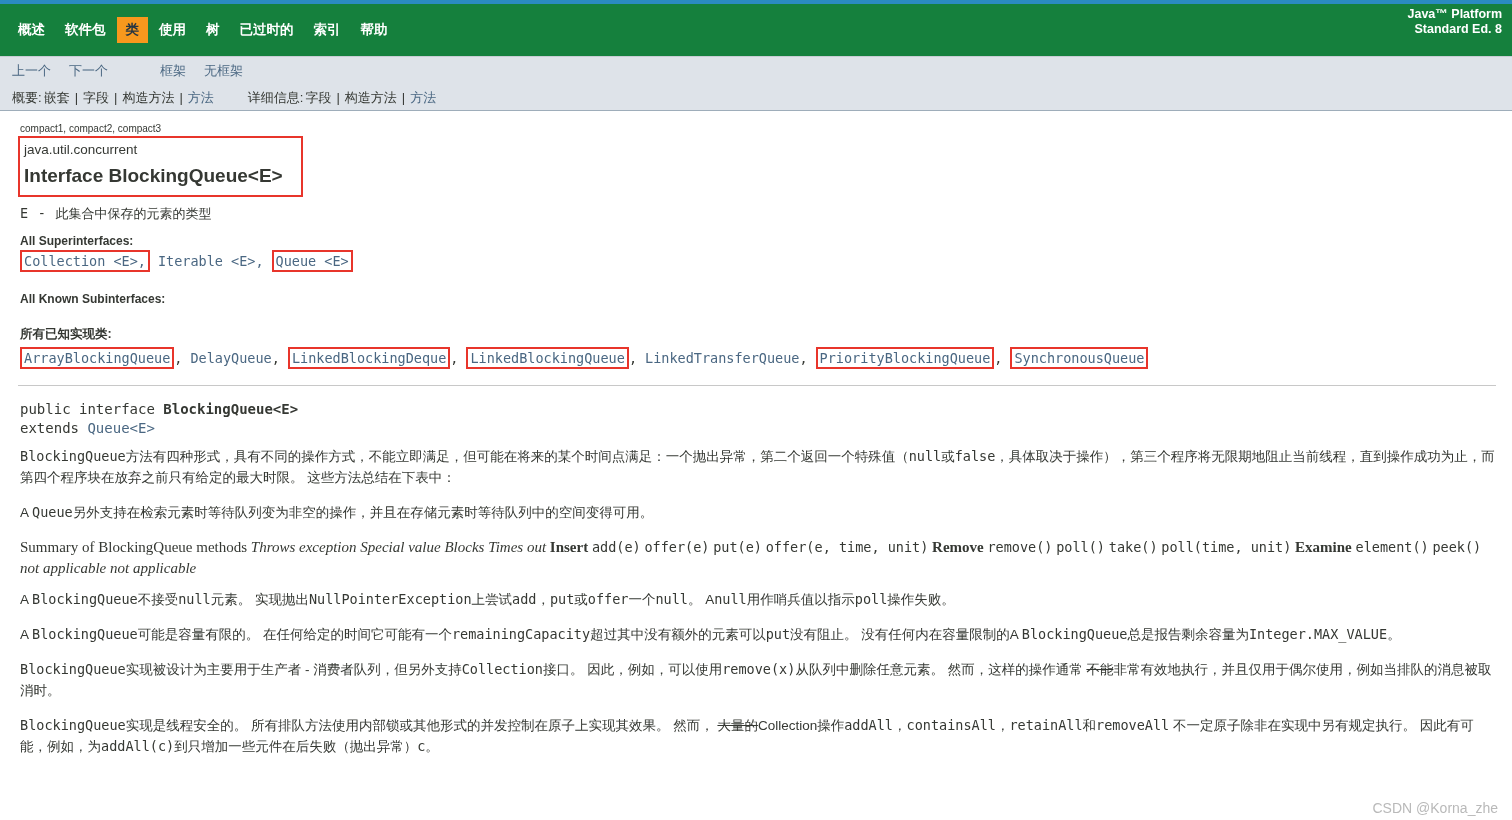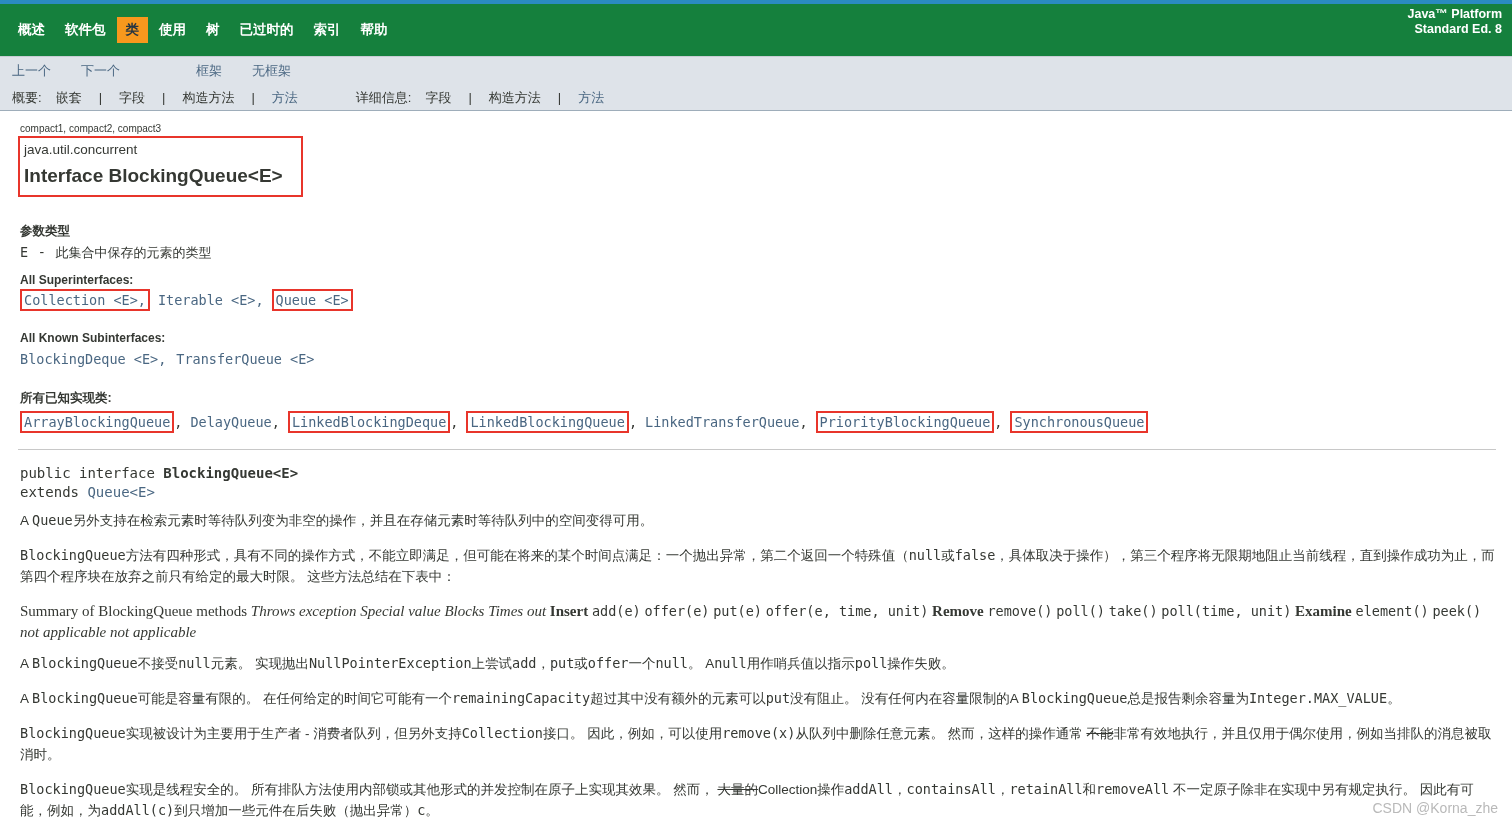--- a/index.html
+++ b/index.html
@@ -40,21 +40,21 @@
     font-weight:bold; font-size:12.5px; line-height:15px;
   }
 
   
   #subnav {
     background:#dee3e9;
     border-top:1px solid #c7cdd4;
     height:auto;
     font-size:13px;
   }
-  .subrow { display:flex; align-items:center; padding:4px 10px 3px 12px;gap:12px; }
+  .subrow { display:flex; align-items:center; padding:4px 10px 3px 12px; }
   .subrow.row1 { height:27px; }
   .subrow.row2 { height:27px; }
   .subnav-link { color:#4a6782; cursor:pointer; margin-right:18px; white-space:nowrap; }
   .subnav-plain { color:#353833; margin-right:18px; white-space:nowrap; }
   .spacer-lg { width:34px; }
   .sub-label { color:#353833; margin-right:2px; white-space:nowrap; }
   .pipe { color:#353833; margin:0 5px; }
   #subnav-bottom-border { border-bottom:1px solid #9eadba; }
 
   
@@ -181,50 +181,46 @@
 
   <div id="content">
 
     <div class="profile-line">compact1, compact2, compact3</div>
 
     <div class="boxed" id="header-box">
       <div class="subtitle-pkg">java.util.concurrent</div>
       <div class="class-title">Interface BlockingQueue&lt;E&gt;</div>
     </div>
 
-    <div class="section-head cn" style="margin-top:22px">参数类型</div>
     <div class="type-line">
       <span class="mono">E</span>
       <span class="mono" style="margin:0 6px">-</span>
       <span>此集合中保存的元素的类型</span>
     </div>
 
     <div class="section-head" style="">All Superinterfaces:</div>
     <div class="type-line" style="margin-top:0">
       <span class="mono link inline-box">Collection &lt;E&gt;,</span><span style="display:inline-block;width:8px"></span><span class="mono link">Iterable &lt;E&gt;,</span><span style="display:inline-block;width:8px"></span><span class="mono link inline-box">Queue &lt;E&gt;</span>
     </div>
 
     <div class="section-head" style="margin-top:20px">All Known Subinterfaces:</div>
-    <div class="type-line" style="margin-top:4px">
-      <span class="mono link">BlockingDeque &lt;E&gt;,</span><span style="display:inline-block;width:10px"></span><span class="mono link">TransferQueue &lt;E&gt;</span>
-    </div>
 
     <div class="section-head cn" style="margin-top:20px">所有已知实现类:</div>
     <div class="type-line" style="margin-top:4px">
       <span class="mono link inline-box">ArrayBlockingQueue</span><span class="mono">,</span><span style="display:inline-block;width:8px"></span><span class="mono link">DelayQueue</span><span class="mono">,</span><span style="display:inline-block;width:8px"></span><span class="mono link inline-box">LinkedBlockingDeque</span><span class="mono">,</span><span style="display:inline-block;width:8px"></span><span class="mono link inline-box">LinkedBlockingQueue</span><span class="mono">,</span><span style="display:inline-block;width:8px"></span><span class="mono link">LinkedTransferQueue</span><span class="mono">,</span><span style="display:inline-block;width:8px"></span><span class="mono link inline-box">PriorityBlockingQueue</span><span class="mono">,</span><span style="display:inline-block;width:8px"></span><span class="mono link inline-box">SynchronousQueue</span>
     </div>
 
     <hr class="rule">
 
     <pre class="decl"><span>public interface </span><b>BlockingQueue&lt;E&gt;</b>
 <span>extends </span><span class="link">Queue&lt;E&gt;</span></pre>
 
+    <p class="body"><span class="code">BlockingQueue</span><span>方法有四种形式，具有不同的操作方式，不能立即满足，但可能在将来的某个时间点满足：一个抛出异常，第二个返回一个特殊值（</span><span class="code link">null</span><span>或</span><span class="code link">false</span><span>，具体取决于操作），第三个程序将无限期地阻止当前线程，直到操作成功为止，而第四个程序块在放弃之前只有给定的最大时限。 这些方法总结在下表中：</span></p>
+
     <p class="body"><span>A </span><span class="code link">Queue</span><span>另外支持在检索元素时等待队列变为非空的操作，并且在存储元素时等待队列中的空间变得可用。</span></p>
-
-    <p class="body"><span class="code">BlockingQueue</span><span>方法有四种形式，具有不同的操作方式，不能立即满足，但可能在将来的某个时间点满足：一个抛出异常，第二个返回一个特殊值（</span><span class="code link">null</span><span>或</span><span class="code link">false</span><span>，具体取决于操作），第三个程序将无限期地阻止当前线程，直到操作成功为止，而第四个程序块在放弃之前只有给定的最大时限。 这些方法总结在下表中：</span></p>
 
     <div class="serif-block"><span>Summary of BlockingQueue methods</span> <i>Throws exception</i> <i>Special value</i> <i>Blocks</i> <i>Times out</i> <b>Insert</b> <span class="code">add(e)</span> <span class="code">offer(e)</span> <span class="code">put(e)</span> <span class="code">offer(e, time, unit)</span> <b>Remove</b> <span class="code">remove()</span> <span class="code">poll()</span> <span class="code">take()</span> <span class="code">poll(time, unit)</span> <b>Examine</b> <span class="code">element()</span> <span class="code">peek()</span> <i>not applicable</i> <i>not applicable</i></div>
 
     <p class="body"><span>A </span><span class="code">BlockingQueue</span><span>不接受</span><span class="code link">null</span><span>元素。 实现抛出</span><span class="code link">NullPointerException</span><span>上尝试</span><span class="code link">add</span><span>，</span><span class="code link">put</span><span>或</span><span class="code link">offer</span><span>一个</span><span class="code link">null</span><span>。 A</span><span class="code link">null</span><span>用作哨兵值以指示</span><span class="code link">poll</span><span>操作失败。</span></p>
 
     <p class="body"><span>A </span><span class="code">BlockingQueue</span><span>可能是容量有限的。 在任何给定的时间它可能有一个</span><span class="code link">remainingCapacity</span><span>超过其中没有额外的元素可以</span><span class="code link">put</span><span>没有阻止。 没有任何内在容量限制的A </span><span class="code">BlockingQueue</span><span>总是报告剩余容量为</span><span class="code link">Integer.MAX_VALUE</span><span>。</span></p>
 
     <p class="body"><span class="code">BlockingQueue</span><span>实现被设计为主要用于生产者 - 消费者队列，但另外支持</span><span class="code link">Collection</span><span>接口。 因此，例如，可以使用</span><span class="code link">remove(x)</span><span>从队列中删除任意元素。 然而，这样的操作通常 </span><del>不能</del><span>非常有效地执行，并且仅用于偶尔使用，例如当排队的消息被取消时。</span></p>
 
     <p class="body"><span class="code">BlockingQueue</span><span>实现是线程安全的。 所有排队方法使用内部锁或其他形式的并发控制在原子上实现其效果。 然而， </span><del>大量的</del><span>Collection操作</span><span class="code link">addAll</span><span>，</span><span class="code link">containsAll</span><span>，</span><span class="code link">retainAll</span><span>和</span><span class="code link">removeAll</span><span> 不一定原子除非在实现中另有规定执行。 因此有可能，例如，为</span><span class="code link">addAll(c)</span><span>到只增加一些元件在后失败（抛出异常）</span><span class="code">c</span><span>。</span></p>

